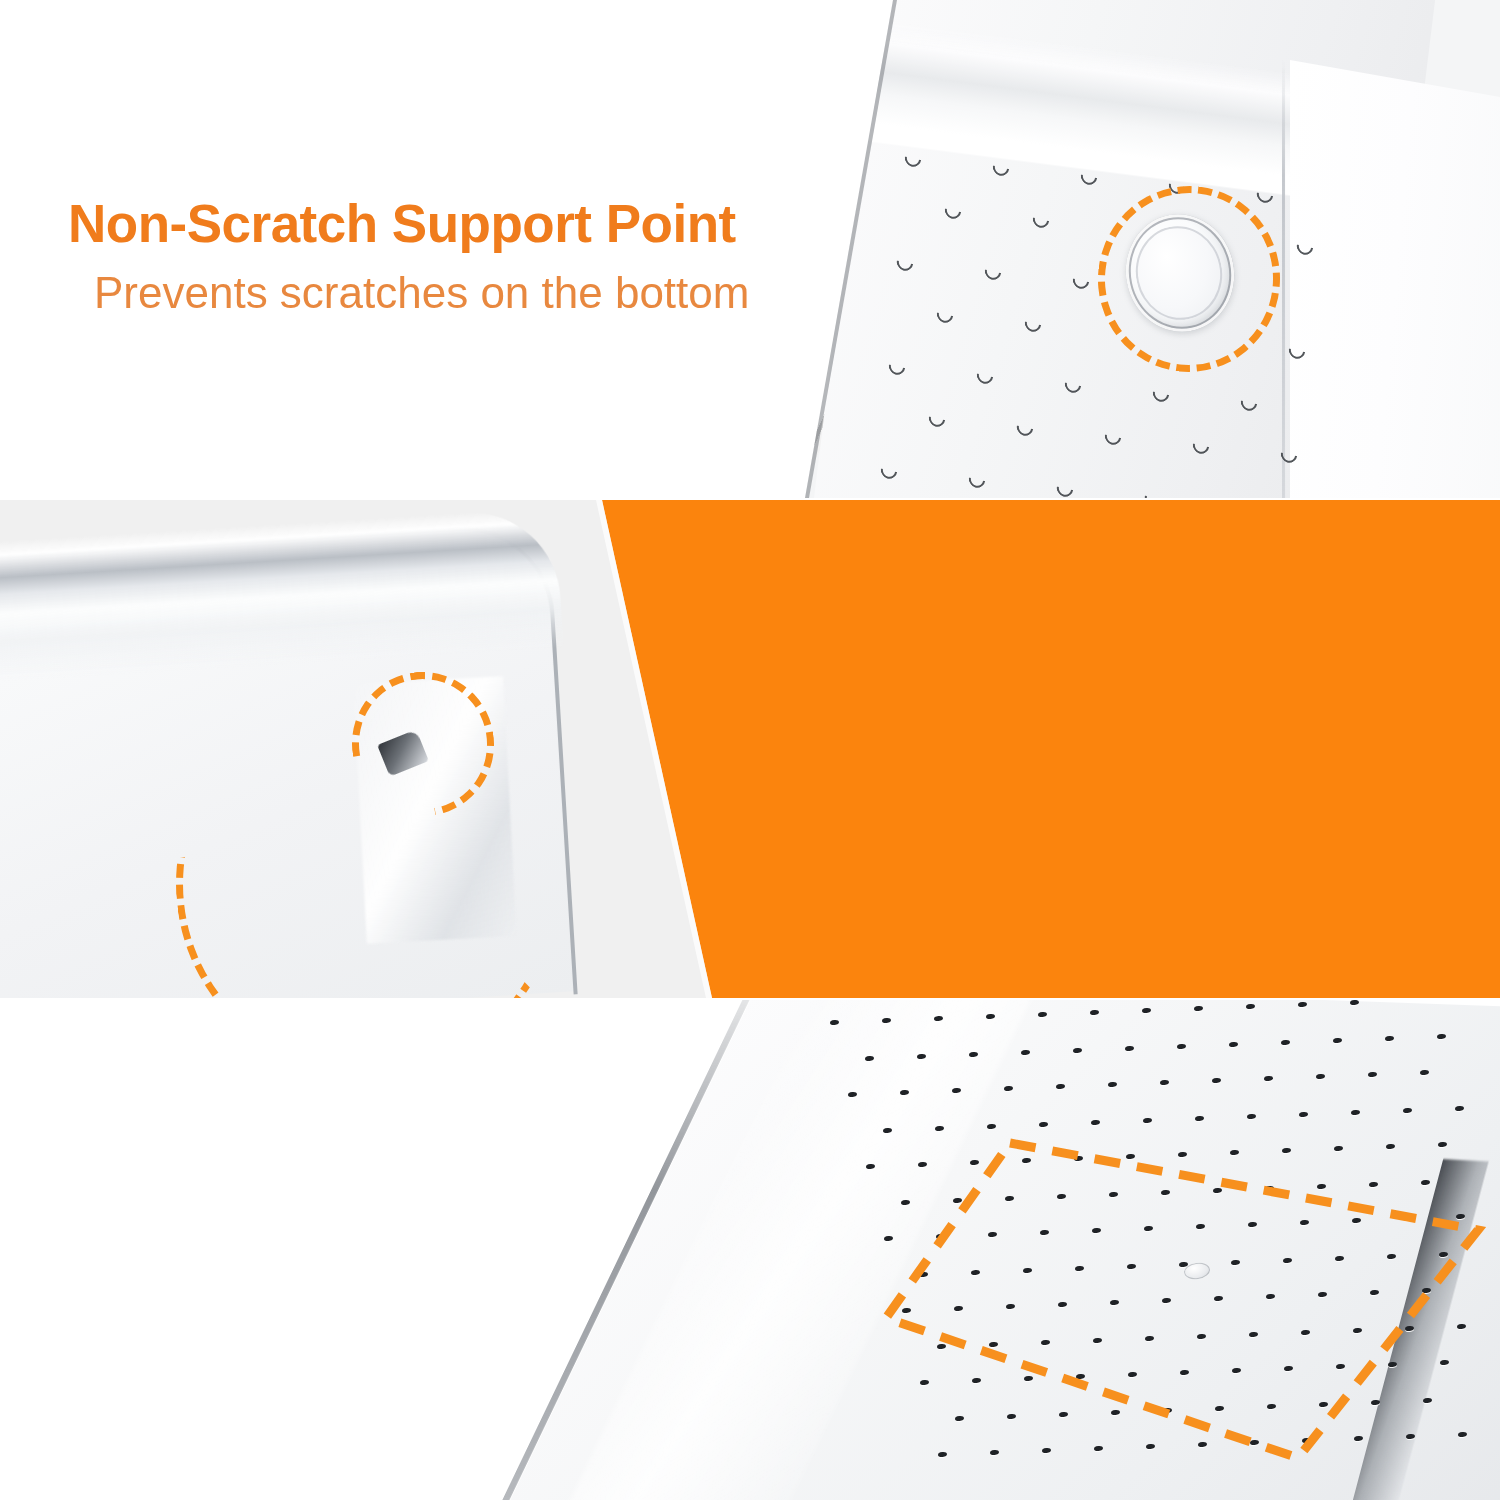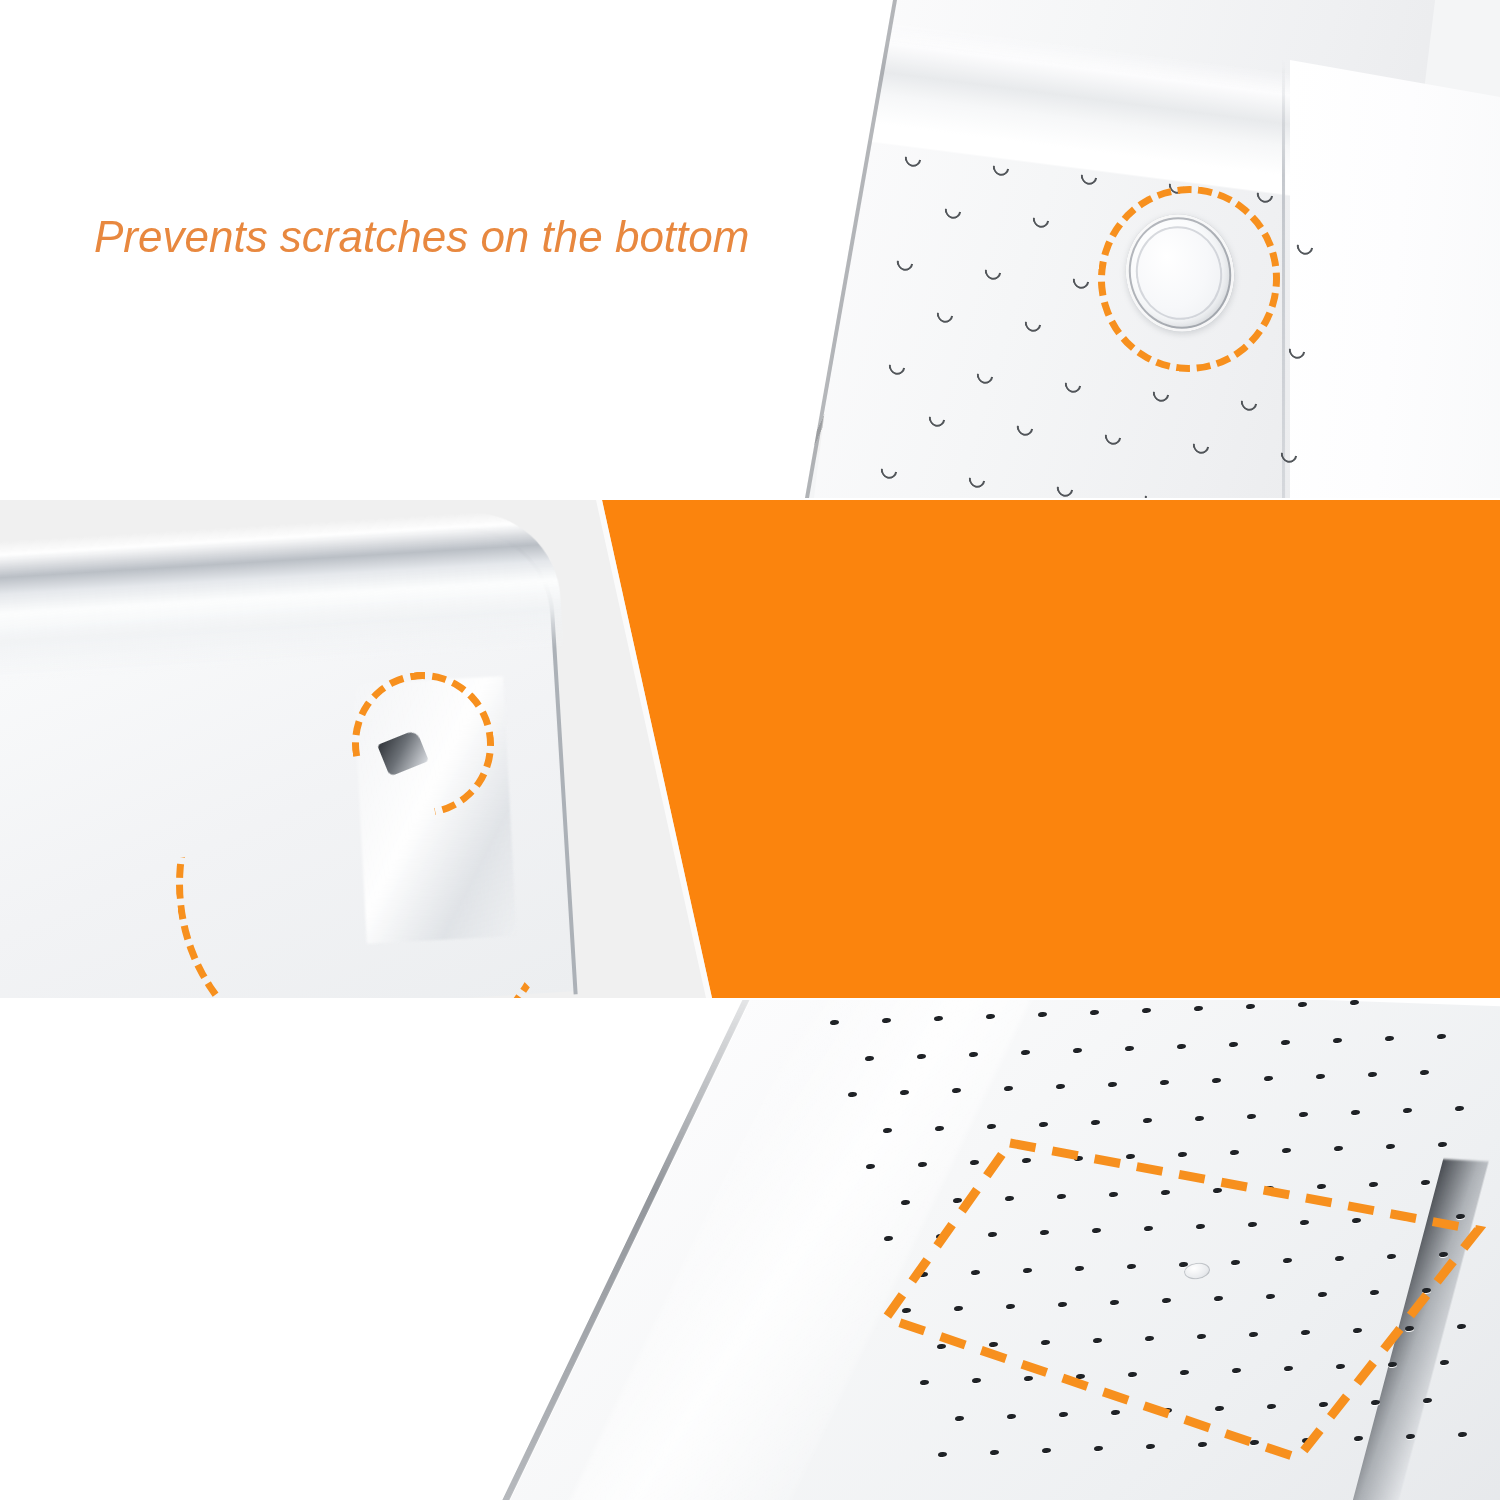--- a/index.html
+++ b/index.html
@@ -332,21 +332,21 @@
   }
   .subline {
     margin: 0;
     font-weight: 400;
     line-height: 1.15;
     white-space: nowrap;
   }
 
   #text-support { left: 68px; top: 196px; }
   #text-support .headline { font-size: 53px; color: #f07c1c; }
-  #text-support .subline  { font-size: 44px; color: #e8883f; margin-top: 16px; margin-left: 26px; font-style: italic; }
+  #text-support .subline  { font-size: 44px; color: #e8883f; margin-top: 16px; margin-left: 26px; }
 </style>
 </head>
 <body>
 
 <div id="infographic">
 
   <section class="panel" id="panel-support">
 
     <div class="photo">
       <div class="bin-wall"></div>
@@ -387,20 +387,21 @@
 
       <div class="boss"></div>
       <div class="boss-inner"></div>
       <div class="dash-circle"></div>
 
       <div class="photo-cut"></div>
       <div class="photo-cut-edge"></div>
     </div>
 
     <div class="textblock" id="text-support">
+      <h2 class="headline">Non-Scratch Support Point</h2>
       <p class="subline">Prevents scratches on the bottom</p>
     </div>
   </section>
 
   <section class="panel" id="panel-corner">
 
     <div class="photo">
       <div class="box"></div>
       <div class="box-outline"></div>
       <div class="box-rim"></div>

